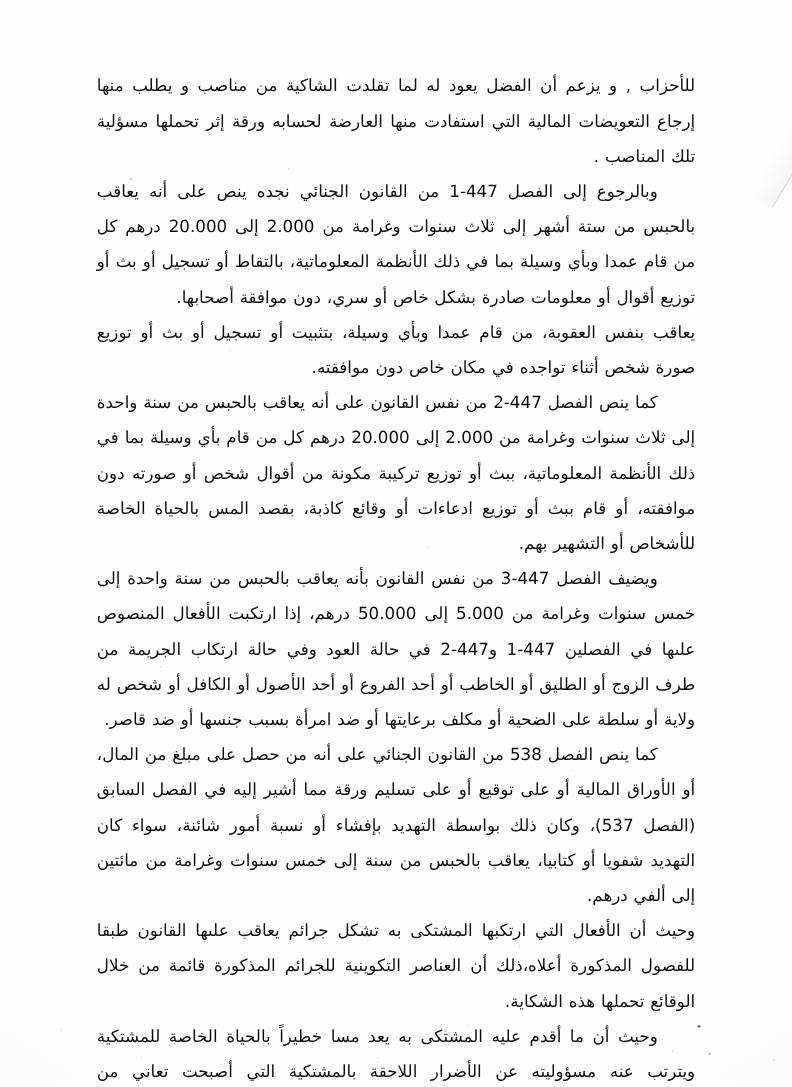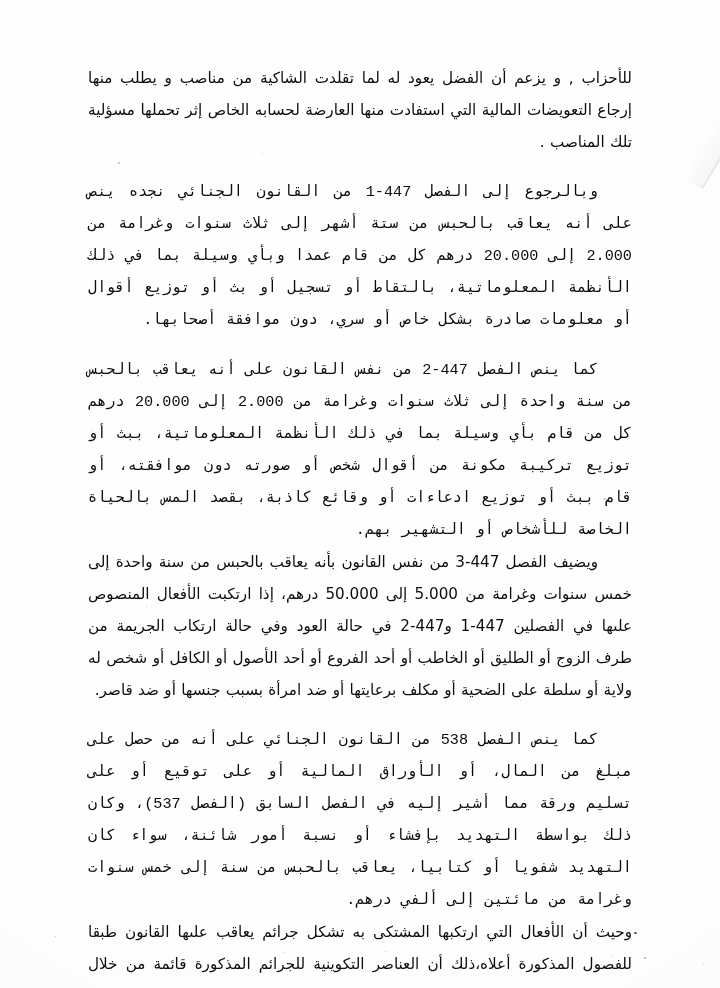--- a/index.html
+++ b/index.html
@@ -64,21 +64,21 @@
     letter-spacing: 0.1px;
     word-spacing: 0.5px;
   }
   .para:last-child { text-align: justify; }
 
   
   .indent { text-indent: 34px; }
   .no-indent { text-indent: 0; }
 
   .gap-sm { margin-top: 0px; }
-  .gap-md { margin-top: 18px; font-family: Liberation Mono, monospace; }
+  .gap-md { margin-top: 0; }
   .gap-lg { }
 
   
   .para::after {
     content: "";
     display: inline-block;
     width: 100%;
   }
   .para.tail-left::after { width: 0; }
 
@@ -93,32 +93,33 @@
 </head>
 <body>
 
 <div id="page">
 
   <div id="paper-tone"></div>
   <div id="page-edge-artifact"></div>
 
   <div id="text-body">
 
-    <p class="para indent no-indent tail-left">للأحزاب , و يزعم أن الفضل يعود له لما تقلدت الشاكية من مناصب و يطلب منها إرجاع التعويضات المالية التي استفادت منها العارضة لحسابه الخاص إثر تحملها مسؤلية تلك المناصب .</p>
+    <p class="para indent no-indent tail-left">للأحزاب , و يزعم أن الفضل يعود له لما تقلدت الشاكية من مناصب و يطلب منها إرجاع التعويضات المالية التي استفادت منها العارضة لحسابه ورقة إثر تحملها مسؤلية تلك المناصب .</p>
 
     <p class="para indent gap-md tail-left">وبالرجوع إلى الفصل 447-1 من القانون الجنائي نجده ينص على أنه يعاقب بالحبس من ستة أشهر إلى ثلاث سنوات وغرامة من 2.000 إلى 20.000 درهم كل من قام عمدا وبأي وسيلة بما في ذلك الأنظمة المعلوماتية، بالتقاط أو تسجيل أو بث أو توزيع أقوال أو معلومات صادرة بشكل خاص أو سري، دون موافقة أصحابها.</p>
 
+    <p class="para no-indent gap-md tail-left">يعاقب بنفس العقوبة، من قام عمدا وبأي وسيلة، بتثبيت أو تسجيل أو بث أو توزيع صورة شخص أثناء تواجده في مكان خاص دون موافقته.</p>
 
     <p class="para indent gap-md tail-left">كما ينص الفصل 447-2 من نفس القانون على أنه يعاقب بالحبس من سنة واحدة إلى ثلاث سنوات وغرامة من 2.000 إلى 20.000 درهم كل من قام بأي وسيلة بما في ذلك الأنظمة المعلوماتية، ببث أو توزيع تركيبة مكونة من أقوال شخص أو صورته دون موافقته، أو قام ببث أو توزيع ادعاءات أو وقائع كاذبة، بقصد المس بالحياة الخاصة للأشخاص أو التشهير بهم.</p>
 
     <p class="para indent gap-lg tail-left">ويضيف الفصل 447-3 من نفس القانون بأنه يعاقب بالحبس من سنة واحدة إلى خمس سنوات وغرامة من 5.000 إلى 50.000 درهم، إذا ارتكبت الأفعال المنصوص علىها في الفصلين 447-1 و447-2 في حالة العود وفي حالة ارتكاب الجريمة من طرف الزوج أو الطليق أو الخاطب أو أحد الفروع أو أحد الأصول أو الكافل أو شخص له ولاية أو سلطة على الضحية أو مكلف برعايتها أو ضد امرأة بسبب جنسها أو ضد قاصر.</p>
 
     <p class="para indent gap-md tail-left">كما ينص الفصل 538 من القانون الجنائي على أنه من حصل على مبلغ من المال، أو الأوراق المالية أو على توقيع أو على تسليم ورقة مما أشير إليه في الفصل السابق (الفصل 537)، وكان ذلك بواسطة التهديد بإفشاء أو نسبة أمور شائنة، سواء كان التهديد شفويا أو كتابيا، يعاقب بالحبس من سنة إلى خمس سنوات وغرامة من مائتين  إلى ألفي درهم.</p>
 
-    <p class="para indent no-indent gap-sm tail-left">وحيث أن الأفعال التي ارتكبها المشتكى به تشكل جرائم يعاقب علىها القانون طبقا للفصول المذكورة أعلاه،ذلك أن العناصر التكوينية للجرائم المذكورة قائمة من خلال الوقائع موضوع هذه الشكاية.</p>
+    <p class="para indent no-indent gap-sm tail-left">وحيث أن الأفعال التي ارتكبها المشتكى به تشكل جرائم يعاقب علىها القانون طبقا للفصول المذكورة أعلاه،ذلك أن العناصر التكوينية للجرائم المذكورة قائمة من خلال الوقائع تحملها هذه الشكاية.</p>
 
     <p class="para indent gap-sm tail-left">وحيث أن ما أقدم عليه المشتكى به يعد مسا خطيراً بالحياة الخاصة للمشتكية ويترتب عنه مسؤوليته عن الأضرار اللاحقة بالمشتكية التي أصبحت تعاني من اضطرابات نفسية</p>
 
   </div>
 
   <div>
     <span class="speck" style="left:118px;  top:162px; width:1.5px; height:1.5px;"></span>
     <span class="speck" style="left:262px;  top:153px; width:1.4px; height:1.4px;"></span>
     <span class="speck" style="left:604px;  top:498px; width:1.6px; height:1.6px;"></span>
     <span class="speck" style="left:146px;  top:606px; width:1.3px; height:1.3px;"></span>

